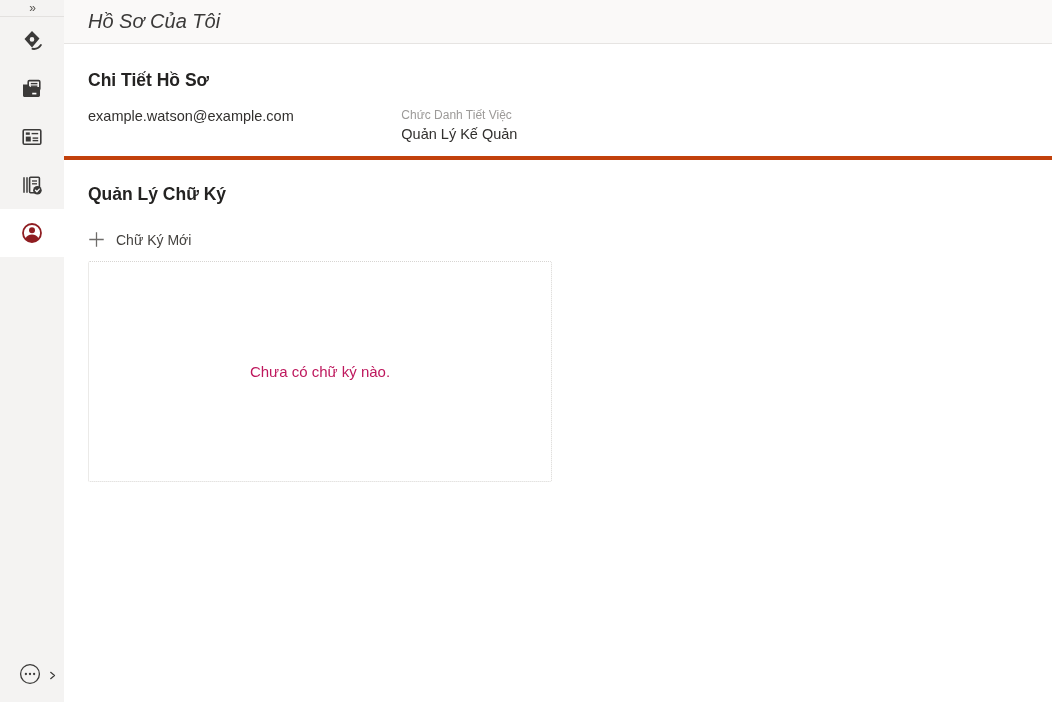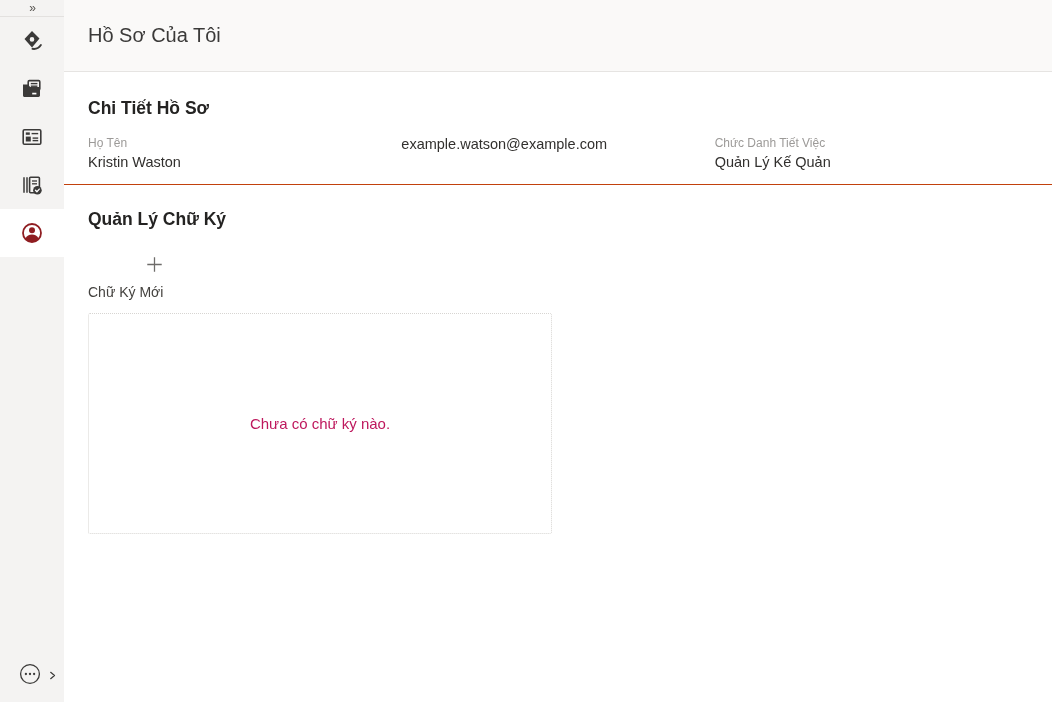--- a/index.html
+++ b/index.html
@@ -58,36 +58,37 @@
   .sidebar-bottom .more-btn { cursor: pointer; display: flex; }
   .sidebar-bottom .fwd-btn { cursor: pointer; display: flex; }
 
   
   .main {
     position: absolute;
     left: 64px; top: 0; right: 0; bottom: 0;
     background: #ffffff;
   }
   .page-header {
-    height: 72px;
+    height: 44px;
     background: #faf9f8;
     border-bottom: 1px solid #e6e4e2;
     display: flex;
     align-items: center;
     padding-left: 24px;
+    font-style: italic;
   }
   .page-title {
     font-size: 20px;
     font-weight: 400;
     color: #3b3a39;
   }
 
   .section-profile {
     padding: 26px 24px 14px 24px;
-    border-bottom: 1px solid #c2410c;
+    border-bottom: 4px solid #c2410c;
   }
   .section-heading {
     font-size: 17.5px;
     font-weight: 700;
     color: #242322;
     margin-bottom: 17px;
   }
   .fields-grid {
     display: grid;
     grid-template-columns: 1fr 1fr 1fr;
@@ -102,31 +103,30 @@
     color: #32302e;
   }
 
   .section-signatures {
     padding: 24px 24px 0 24px;
   }
   .section-signatures .section-heading { margin-bottom: 26px; }
 
   .new-signature-btn {
     display: inline-flex;
-    align-items: flex-end;
+    align-items: center;
     gap: 11px;
     background: none;
     border: none;
     padding: 0;
     cursor: pointer;
     font-family: inherit;
     font-size: 14px;
     color: #44423f;
     margin-bottom: 13px;
-    flex-direction: column;
   }
   .new-signature-btn svg { display: block; }
 
   .empty-box {
     width: 464px;
     height: 221px;
     border: 1px dotted #d7d5d2;
     border-radius: 2px;
     display: flex;
     align-items: center;
@@ -234,24 +234,20 @@
   <main class="main">
 
     <header class="page-header">
       <h1 class="page-title">Hồ Sơ Của Tôi</h1>
     </header>
 
     <section class="section-profile">
       <h2 class="section-heading">Chi Tiết Hồ Sơ</h2>
       <div class="fields-grid">
         <div class="field">
-          <div class="field-label">Họ Tên</div>
-          <div class="field-value">Kristin Waston</div>
-        </div>
-        <div class="field">
           <div class="field-value">example.watson@example.com</div>
         </div>
         <div class="field">
           <div class="field-label">Chức Danh Tiết Việc</div>
           <div class="field-value">Quản Lý Kế Quản</div>
         </div>
       </div>
     </section>
 
     <section class="section-signatures">

